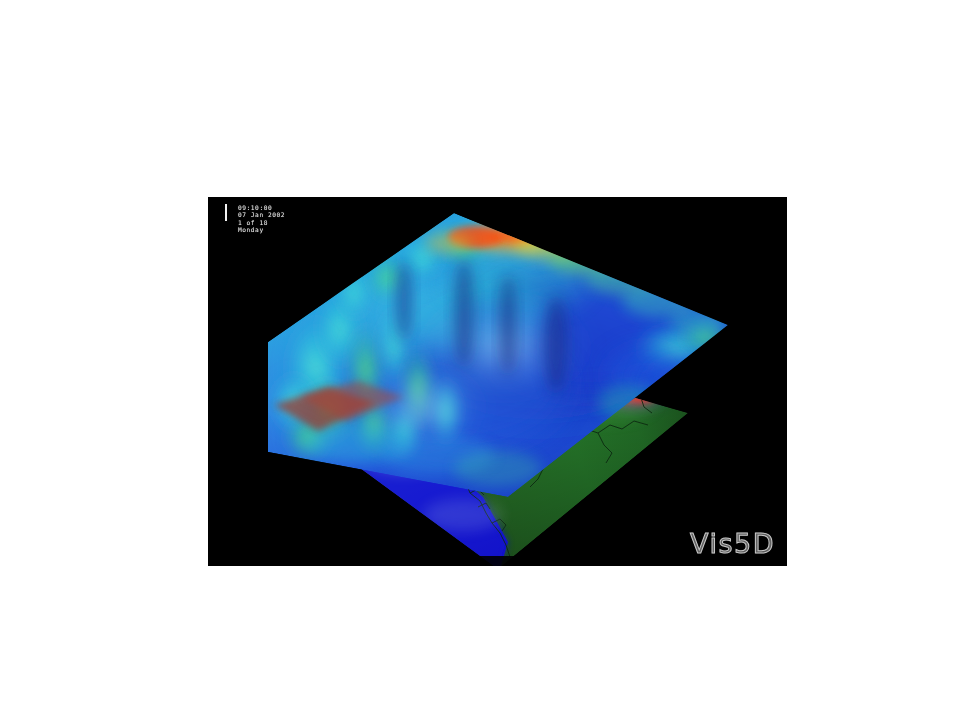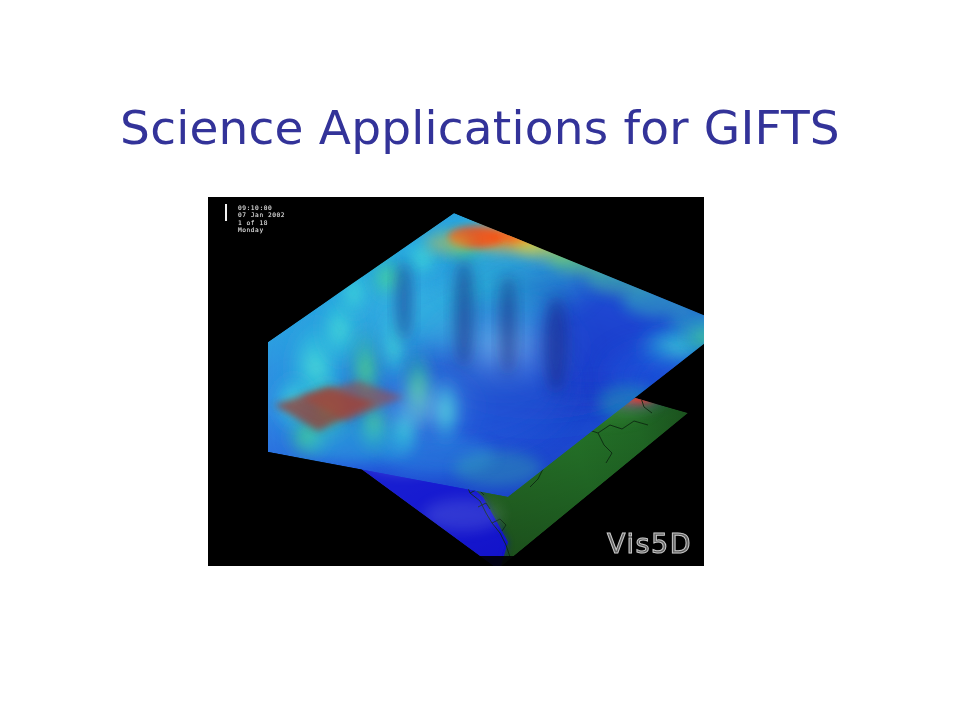--- a/index.html
+++ b/index.html
@@ -38,21 +38,21 @@
     color: #333399;
     white-space: nowrap;
     line-height: 1.0;
   }
 
   
   #vis-figure {
     position: absolute;
     left: 208px;
     top: 197px;
-    width: 496px;
+    width: 579px;
     height: 369px;
     background: #000000;
     overflow: hidden;
   }
 
   .vis-layer {
     position: absolute;
     left: 0; top: 0;
     width: 544px;
     height: 369px;
@@ -95,21 +95,20 @@
     color: rgba(0,0,0,0);
     -webkit-text-stroke: 1px #c9c9c9;
     text-shadow: 0 0 1px rgba(200,200,200,0.5);
   }
 </style>
 </head>
 <body>
 
 <div id="slide">
 
-  <div id="slide-title">Science Applications for GIFTS</div>
 
   <div id="vis-figure">
 
     <svg class="vis-layer" viewBox="0 0 544 369" width="544" height="369" preserveAspectRatio="none" xmlns="http://www.w3.org/2000/svg">
       <defs>
 
         <linearGradient id="gTerrain" x1="0" y1="0.55" x2="1" y2="0.35">
           <stop offset="0.00" stop-color="#8e3a33"></stop>
           <stop offset="0.10" stop-color="#96453a"></stop>
           <stop offset="0.22" stop-color="#6a6031"></stop>

